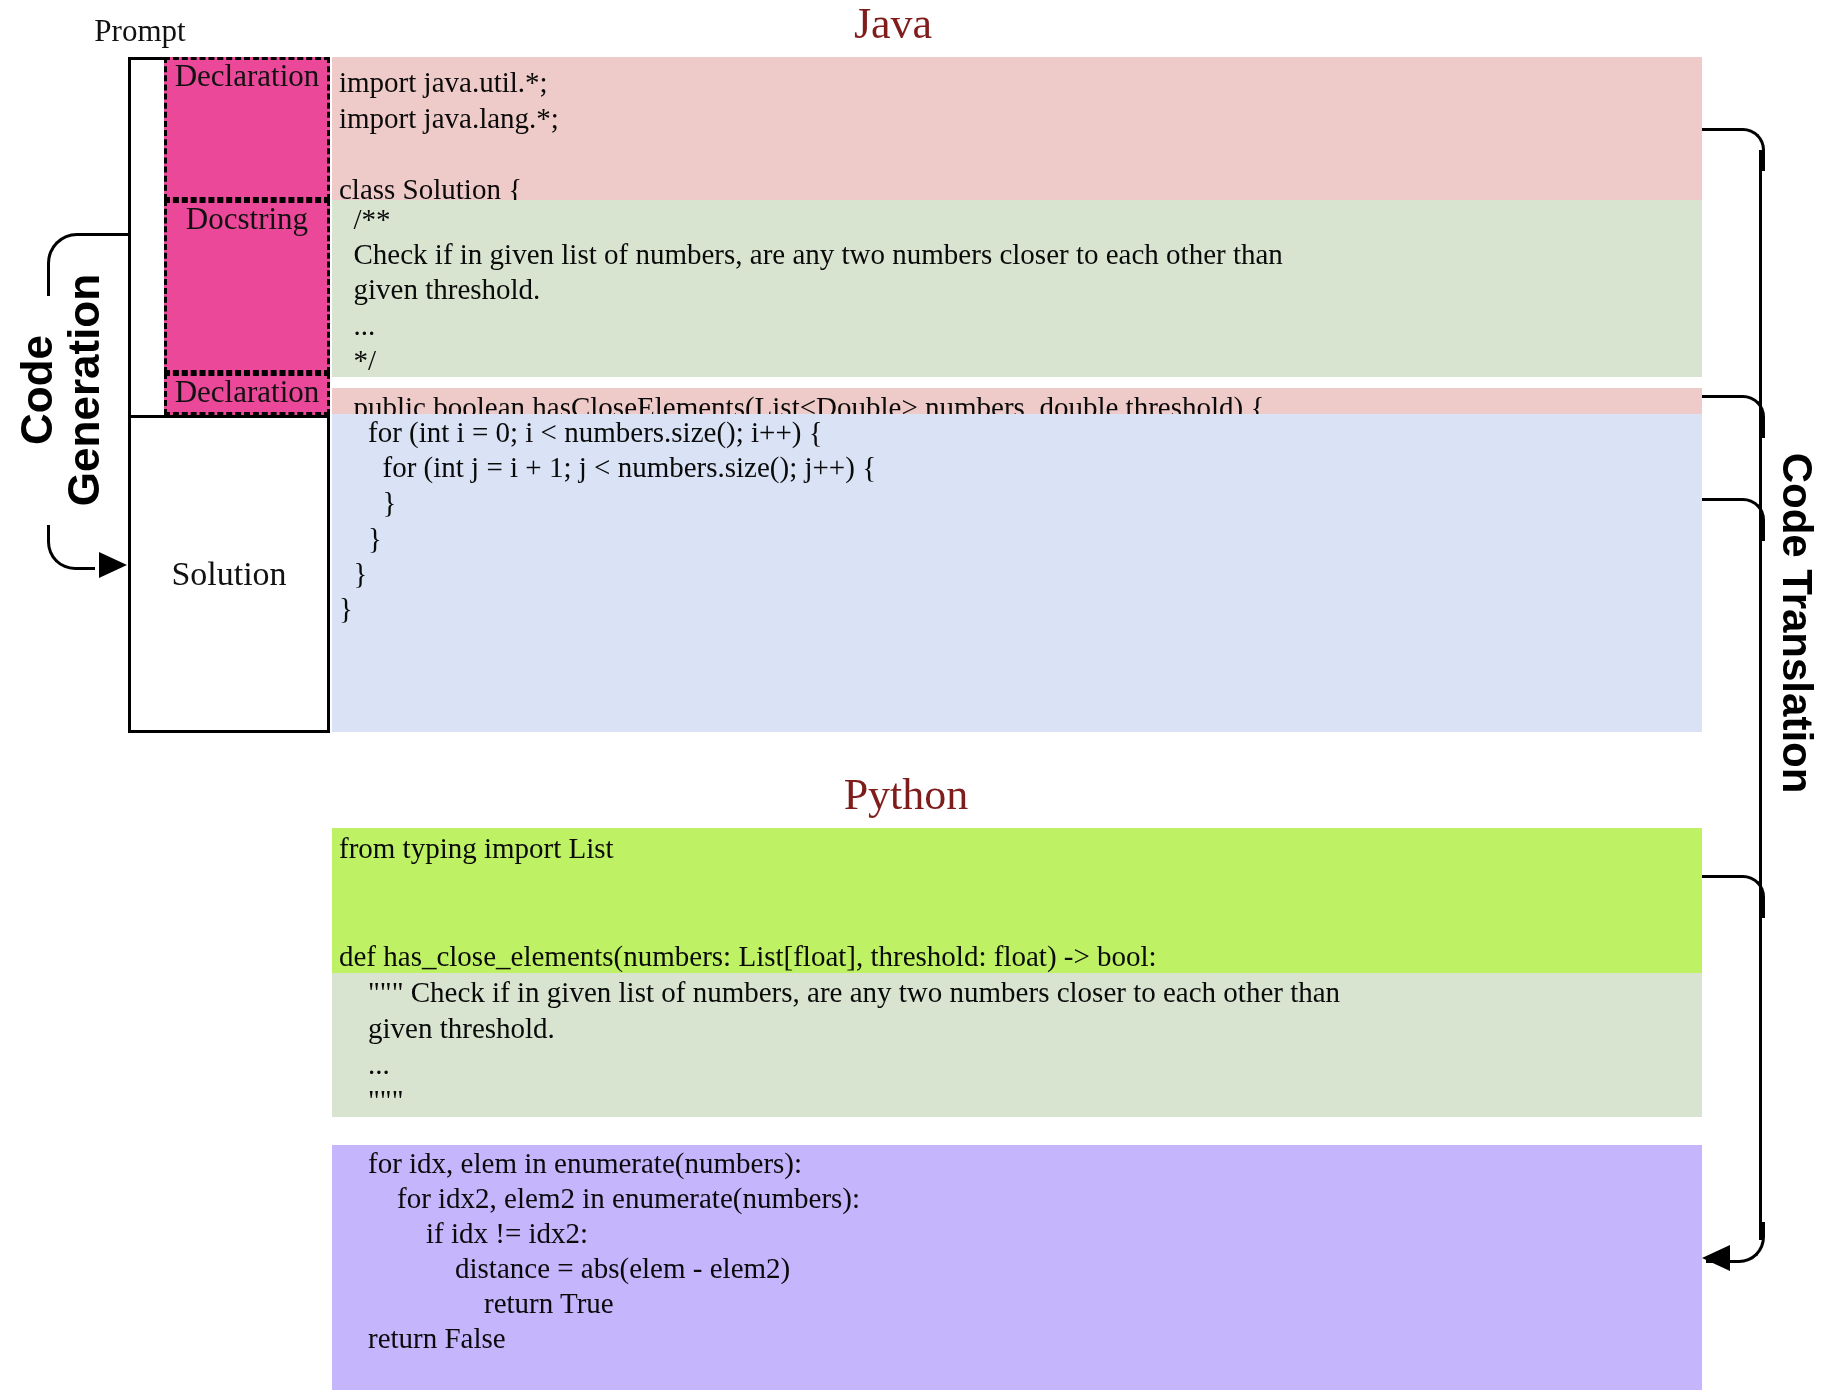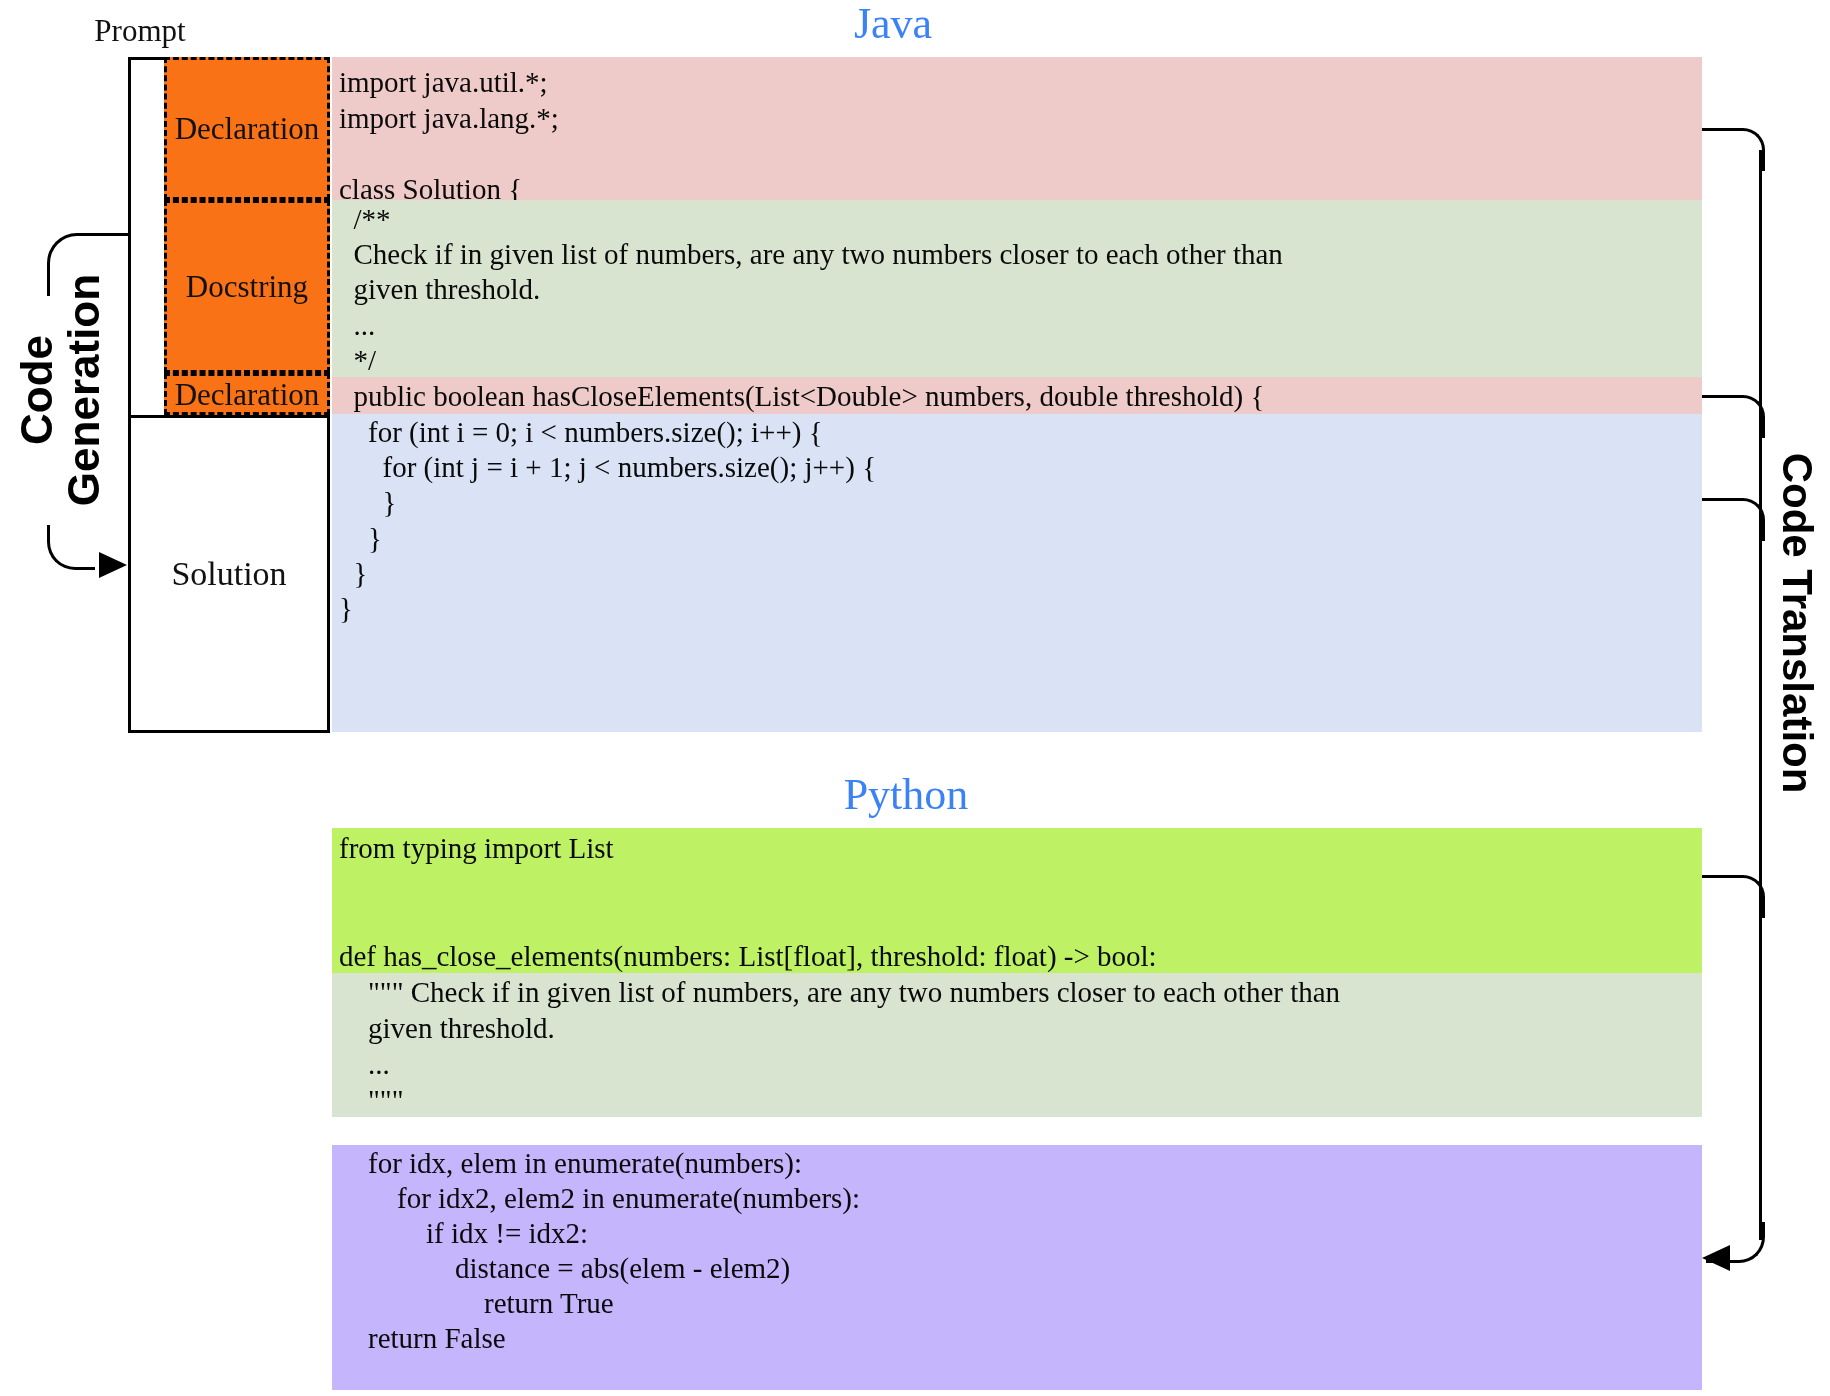--- a/index.html
+++ b/index.html
@@ -1,29 +1,29 @@
 <!DOCTYPE html>
 <html><head>
 <meta charset="utf-8">
 <style>
   html,body{margin:0;padding:0;background:#ffffff;}
   .fig{position:relative;width:1830px;height:1396px;background:#fff;overflow:hidden;
        font-family:"Liberation Serif", serif;color:#111;}
 
   
   .title{position:absolute;transform:translate(-50%,-50%);
-         font:44px/1 "Liberation Serif", serif;color:#3b82f6;white-space:nowrap;}
+         font:44px/1 "Liberation Serif", serif;color:#7f1d1d;white-space:nowrap;}
   .java-title{left:893px;top:24px;}
   .py-title{left:906px;top:795px;}
 
   
   .band{position:absolute;left:332px;width:1370px;}
   .j1{top:57px;height:143px;}
   .j2{top:200px;height:177px;}
-  .j3{top:377px;height:37px;}
+  .j3{top:388px;height:37px;}
   .j4{top:414px;height:318px;}
   .p1{top:828px;height:145px;}
   .p2{top:973px;height:144px;}
   .p3{top:1145px;height:245px;}
 
   .code{position:absolute;left:0;top:0;width:100%;height:100%;
         font-family:"Liberation Serif", serif;font-size:29px;color:#0a0a0a;
         white-space:pre;padding-left:7px;box-sizing:border-box;overflow:hidden;}
   .j1 .code{line-height:35.5px;padding-top:8px;}
   .j2 .code{line-height:35.2px;padding-top:2px;}
@@ -32,22 +32,22 @@
   .p1 .code{line-height:36px;padding-top:2px;}
   .p2 .code{line-height:36px;padding-top:1px;}
   .p3 .code{line-height:35px;padding-top:1px;}
 
   
   .prompt-label{position:absolute;left:140px;top:30px;transform:translate(-50%,-50%);
                 font:31px/1 "Liberation Serif", serif;}
   .outer-line{position:absolute;left:128px;top:57px;width:36px;height:358px;
               border-left:3px solid #000;border-top:3px solid #000;}
   .dashbox{position:absolute;left:164px;width:166px;border:3px dashed #000;
-           box-sizing:border-box;display:flex;align-items:center;justify-content:center;
-           font:31px/1 "Liberation Serif", serif;background:#f97316;}
+           box-sizing:border-box;display:flex;justify-content:center;
+           font:31px/1 "Liberation Serif", serif;background:#ec4899;}
   .d1{top:57px;height:143px;}
   .d2{top:200px;height:173px;}
   .d3{top:373px;height:42px;}
   .solbox{position:absolute;left:128px;top:415px;width:202px;height:318px;
           border:3px solid #000;box-sizing:border-box;background:#fff;
           display:flex;align-items:center;justify-content:center;
           font:34px/1 "Liberation Serif", serif;}
 
   
   .side-label{position:absolute;transform:translate(-50%,-50%) rotate(-90deg);

